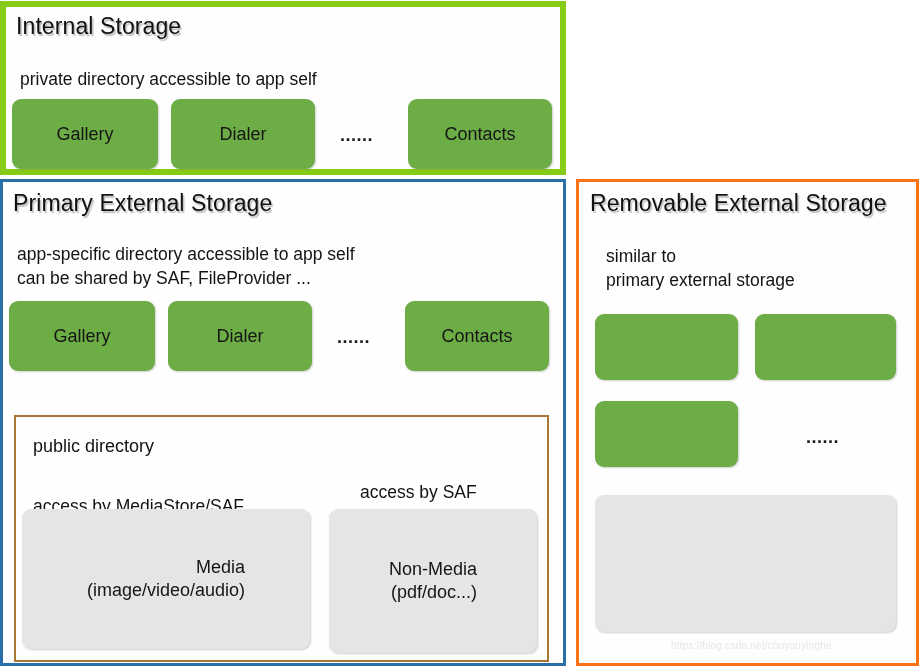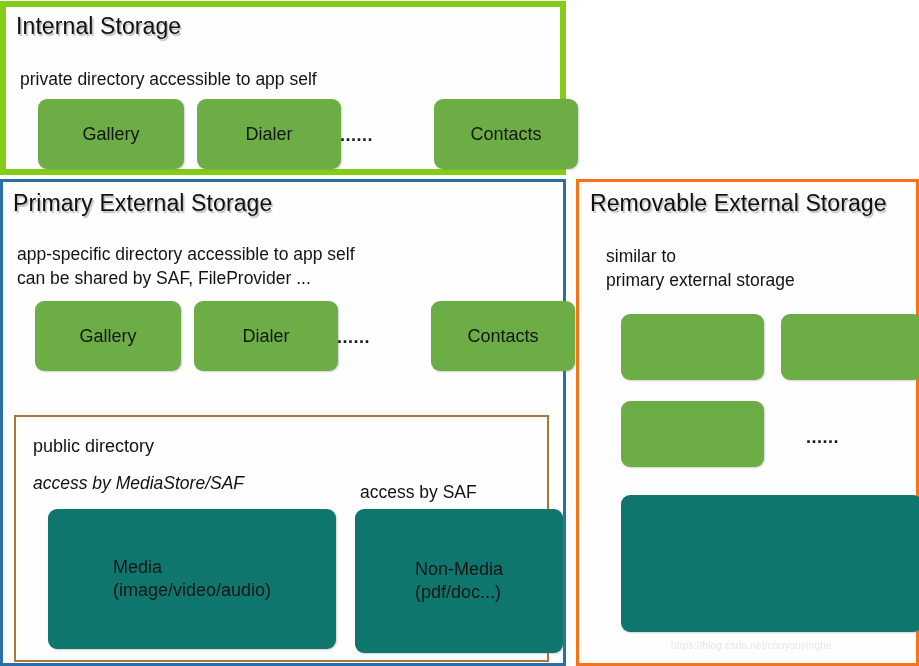--- a/index.html
+++ b/index.html
@@ -64,28 +64,27 @@
     white-space: pre;
   }
 
   .box {
     position: absolute;
     box-sizing: border-box;
     border-radius: 9px;
     display: flex;
     align-items: center;
     justify-content: center;
-    text-align: left;
+    text-align: right;
     font-size: 18px;
     color: #161616;
     box-shadow: 1px 1px 2px rgba(120,120,120,0.35);
-    margin-left: 26px;
   }
   .box-green { background: #6CAD46; }
-  .box-yellow { background: #0f766e; }
+  .box-yellow { background: #e5e5e5; }
 
   .box-label { white-space: pre-line; line-height: 23px; }
 
   .ellipsis {
     position: absolute;
     font-size: 18px;
     letter-spacing: 0.5px;
     color: #1a1a1a;
     font-weight: 700;
   }
@@ -160,21 +159,21 @@
   <div class="ellipsis" style="left: 334px; top: 145px;">......</div>
 
   <div class="box box-green" style="left: 402px; top: 119px; width: 144px; height: 70px;">
     <span class="box-label">Contacts</span>
   </div>
 
   <div class="subpanel-public" style="left: 11px; top: 233px; width: 535px; height: 247px;">
 
     <div class="sub-title" style="left: 17px; top: 19px;">public directory</div>
 
-    <div class="access-label" style="left: 17px; top: 56px; font-style: italic;">access by MediaStore/SAF</div>
+    <div class="access-label" style="left: 17px; top: 79px;">access by MediaStore/SAF</div>
 
     <div class="access-label" style="left: 344px; top: 65px;">access by SAF</div>
 
     <div class="box box-yellow" style="left: 6px; top: 92px; width: 288px; height: 140px;">
       <span class="box-label">Media
 (image/video/audio)</span>
     </div>
 
     <div class="box box-yellow" style="left: 313px; top: 92px; width: 208px; height: 144px;">
       <span class="box-label">Non-Media

